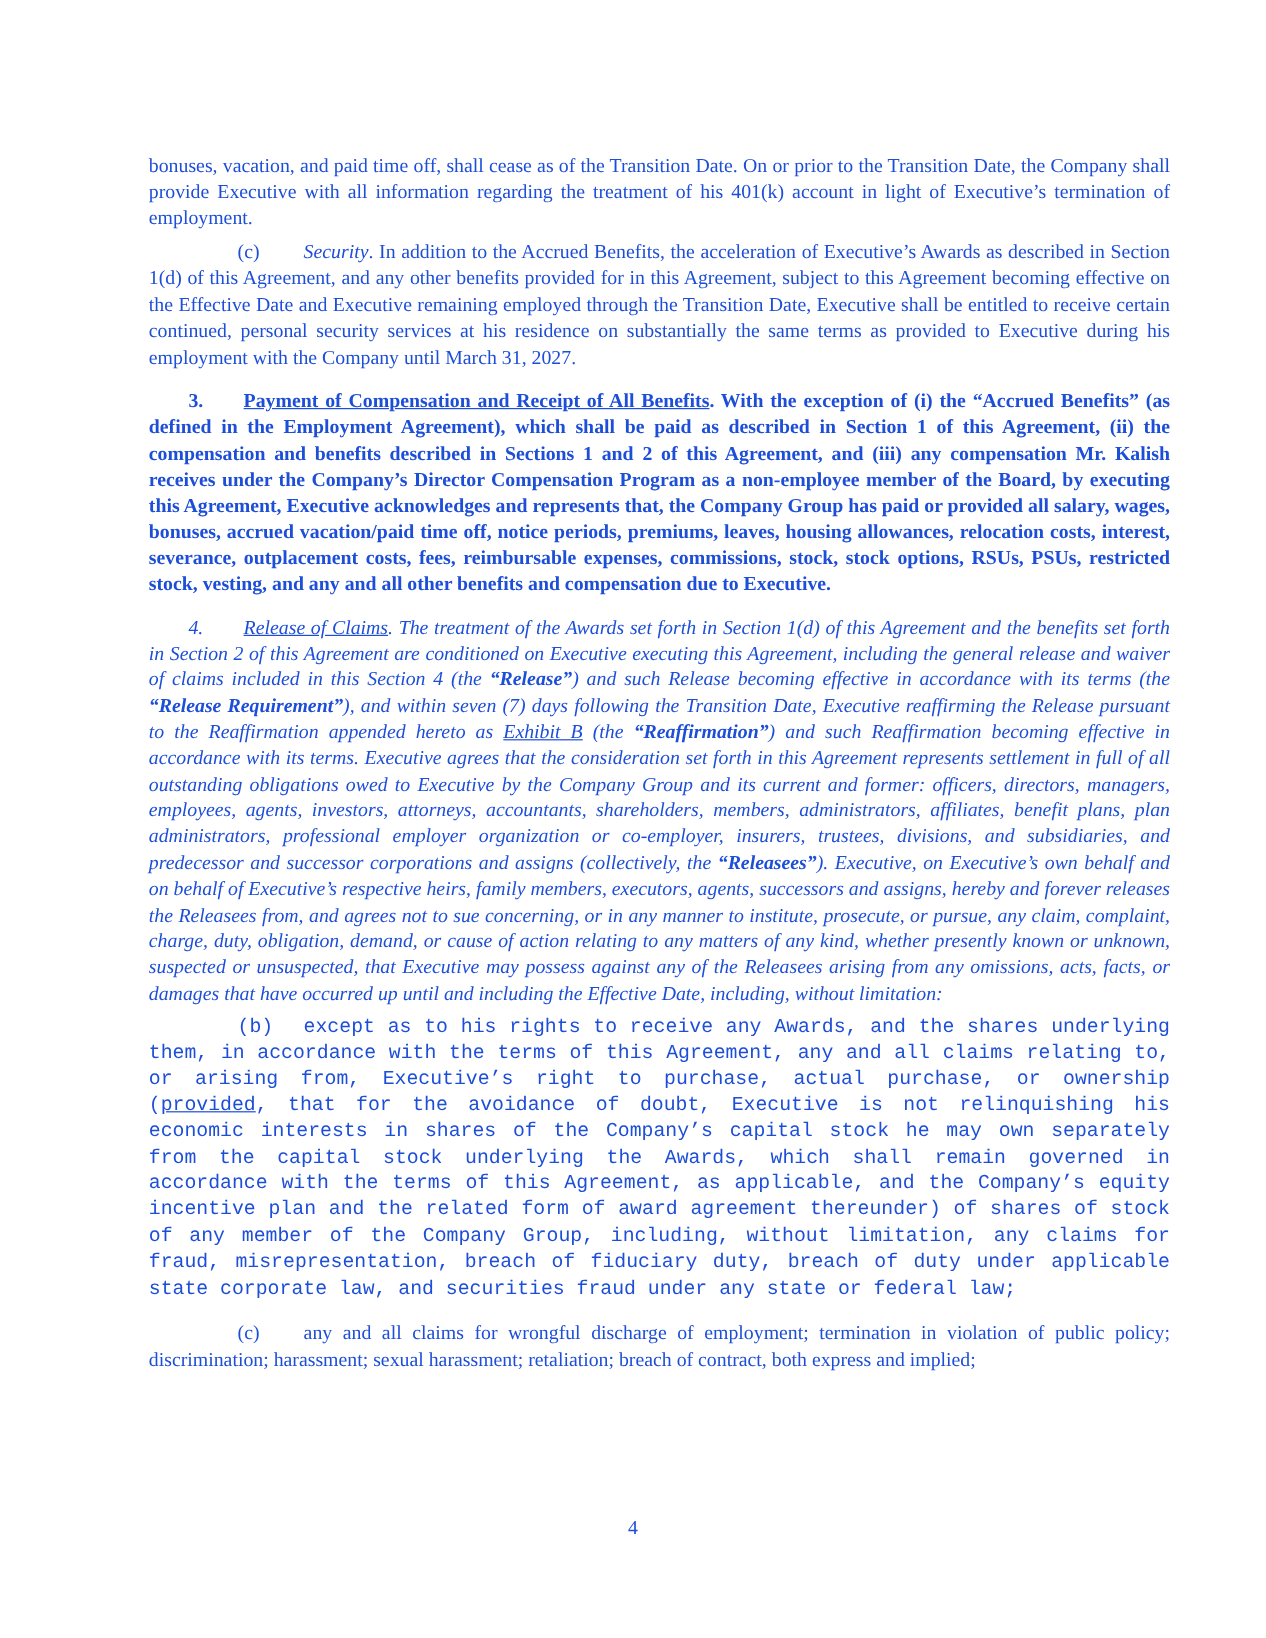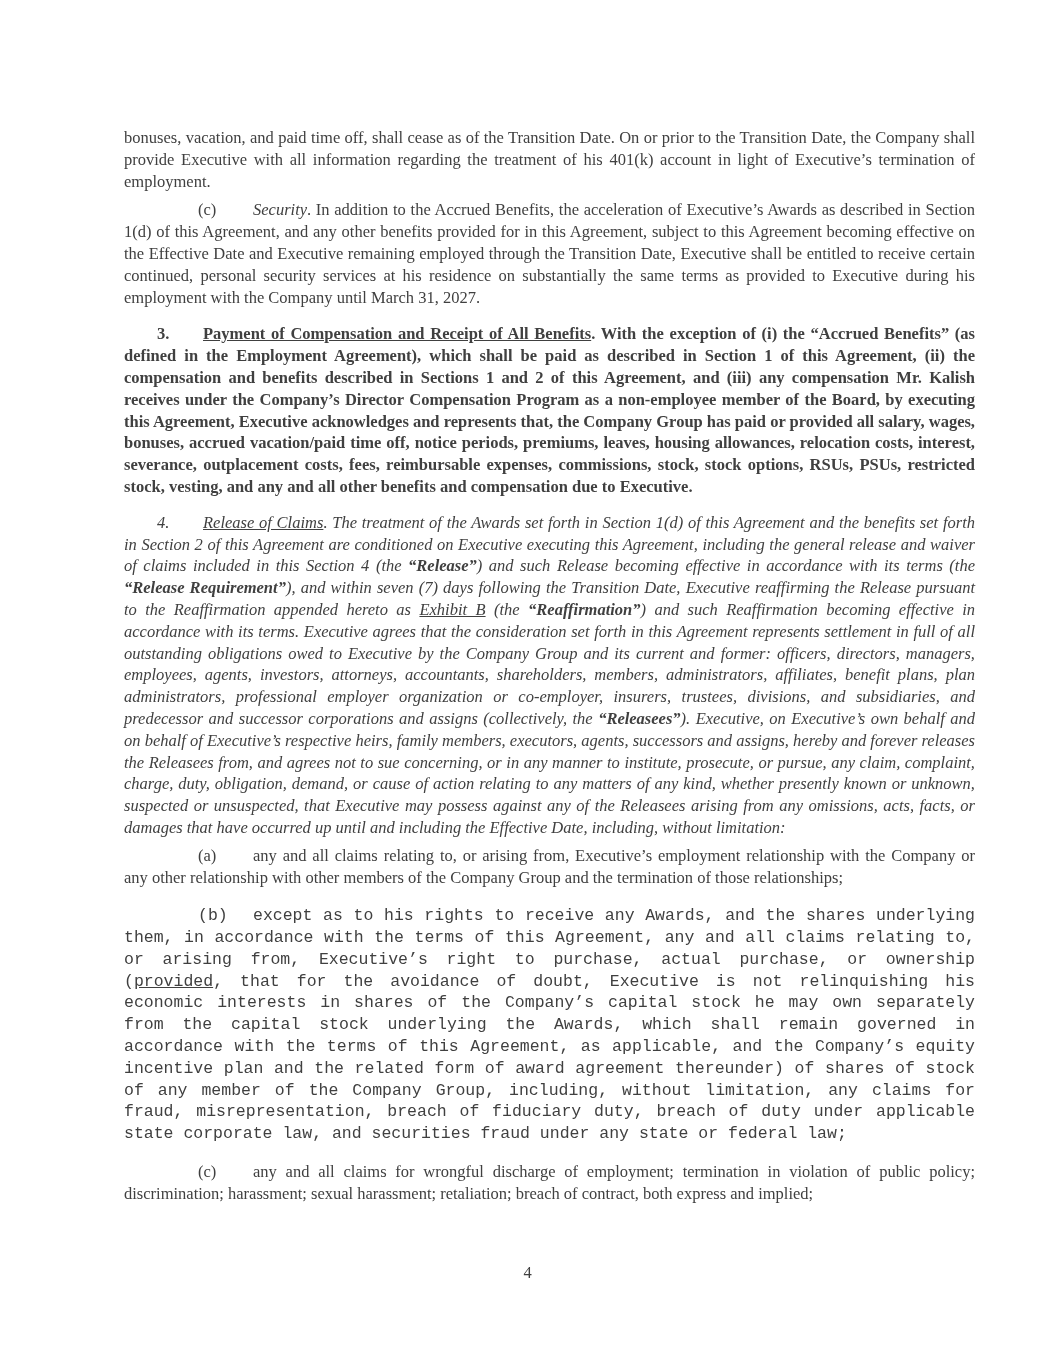--- a/index.html
+++ b/index.html
@@ -7,21 +7,21 @@
     padding: 0;
     background: #ffffff;
   }
   .page {
     position: relative;
     width: 1055px;
     height: 1365px;
     background: #ffffff;
     box-sizing: border-box;
     padding: 127px 80px 0 124px;
-    color: #404040;
+    color: #1d4ed8;
     font-family: "Liberation Serif", "DejaVu Serif", serif;
     font-size: 16.5px;
     line-height: 21.8px;
     overflow: hidden;
   }
   .para {
     margin: 0;
     text-align: justify;
   }
   
@@ -56,21 +56,20 @@
 <div class="page">
 
   <p class="para mb-7"><span class="run">bonuses, vacation, and paid time off, shall cease as of the Transition Date.  On or prior to the Transition Date, the Company shall provide Executive with all information regarding the treatment of his 401(k) account in light of Executive’s termination of employment.</span></p>
 
   <p class="para ind-sub mb-15"><span class="num sub">(c)</span><span class="run i">Security</span><span class="run">.  In addition to the Accrued Benefits, the acceleration of Executive’s Awards as described in Section 1(d) of this Agreement, and any other benefits provided for in this Agreement, subject to this Agreement becoming effective on the Effective Date and Executive remaining employed through the Transition Date, Executive shall be entitled to receive certain continued, personal security services at his residence on substantially the same terms as provided to Executive during his employment with the Company until March 31, 2027.</span></p>
 
   <p class="para ind-sec mb-14"><span class="num sec">3.</span><span class="run u">Payment of Compensation and Receipt of All Benefits</span><span class="run">. With the exception of (i) the “Accrued Benefits” (as defined in the Employment Agreement),  which shall be paid as described in Section 1 of this Agreement, (ii) the compensation and benefits described in Sections 1 and 2 of this Agreement, and (iii) any compensation Mr. Kalish receives under the Company’s Director Compensation Program as a non-employee member of the Board, by executing this Agreement, Executive acknowledges and represents that, the Company Group has paid or provided all salary, wages, bonuses, accrued vacation/paid time off, notice  periods, premiums, leaves, housing allowances, relocation costs, interest, severance, outplacement costs, fees, reimbursable expenses, commissions, stock, stock options, RSUs, PSUs, restricted stock, vesting, and any and all other benefits and compensation due to Executive.</span></p>
 
   <p class="para ind-sec mb-6"><span class="num sec">4.</span><span class="run u">Release of Claims</span><span class="run">. The treatment of the Awards set forth in Section 1(d) of this Agreement and the benefits set forth in Section 2 of this Agreement are conditioned on Executive executing this Agreement, including the general release and waiver of claims included in this Section 4 (the </span><span class="run b">“Release”</span><span class="run">) and such Release becoming effective in accordance with its terms (the </span><span class="run b">“Release Requirement”</span><span class="run">), and within seven (7) days following the Transition Date, Executive reaffirming the Release pursuant to the Reaffirmation appended hereto as </span><span class="run u">Exhibit B</span><span class="run"> (the </span><span class="run b">“Reaffirmation”</span><span class="run">) and such Reaffirmation becoming effective in accordance with its terms. Executive agrees that the consideration set forth in this Agreement represents settlement in full of all outstanding obligations owed to Executive by the Company Group and its current and former: officers, directors, managers, employees, agents, investors, attorneys, accountants, shareholders, members, administrators, affiliates, benefit plans, plan administrators, professional employer organization or co-employer, insurers, trustees, divisions, and subsidiaries, and predecessor and successor corporations and assigns (collectively, the </span><span class="run b">“Releasees”</span><span class="run">). Executive, on Executive’s own behalf and on behalf of Executive’s respective heirs, family members, executors, agents, successors and  assigns, hereby and forever releases the Releasees from, and agrees not to sue concerning, or in any manner to institute, prosecute, or pursue, any claim,  complaint, charge, duty, obligation, demand, or cause of action relating to any matters of any kind, whether presently known or unknown, suspected or  unsuspected, that Executive may possess against any of the Releasees arising from any omissions, acts, facts, or damages that have occurred up until  and including the Effective Date, including, without limitation:</span></p>
 
-  <p class="para ind-sub mb-17"><span class="num sub">(a)</span><span class="run">any and all claims relating to, or arising from, Executive’s employment relationship with the Company or any other relationship with other  members of the Company Group and the termination of those relationships;</span></p>
 
   <p class="para ind-sub mb-16"><span class="num sub">(b)</span><span class="run">except as to his rights to receive any Awards, and the shares underlying them, in accordance with the terms of this Agreement, any and all claims relating to, or arising from, Executive’s right to purchase, actual purchase, or ownership (</span><span class="run u">provided</span><span class="run">, that for the  avoidance of doubt, Executive is not relinquishing his economic interests in shares of the Company’s capital stock he may own separately from the  capital stock underlying the Awards, which shall remain governed in accordance with the terms of this Agreement,  as applicable, and the Company’s equity incentive plan and the related form of award agreement thereunder) of shares of stock of any member of the Company Group,  including, without limitation, any claims for fraud, misrepresentation, breach of fiduciary duty, breach of duty under applicable state corporate law, and  securities fraud under any state or federal law;</span></p>
 
   <p class="para ind-sub"><span class="num sub">(c)</span><span class="run">any and all claims for wrongful discharge of employment; termination in violation of public policy; discrimination; harassment; sexual harassment; retaliation;  breach of contract, both express and implied;</span></p>
 
   <div class="footer"><span>4</span></div>
 
 </div>
 
 </body></html>

